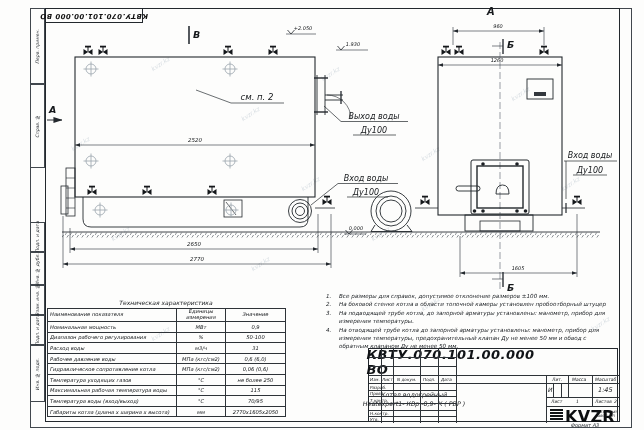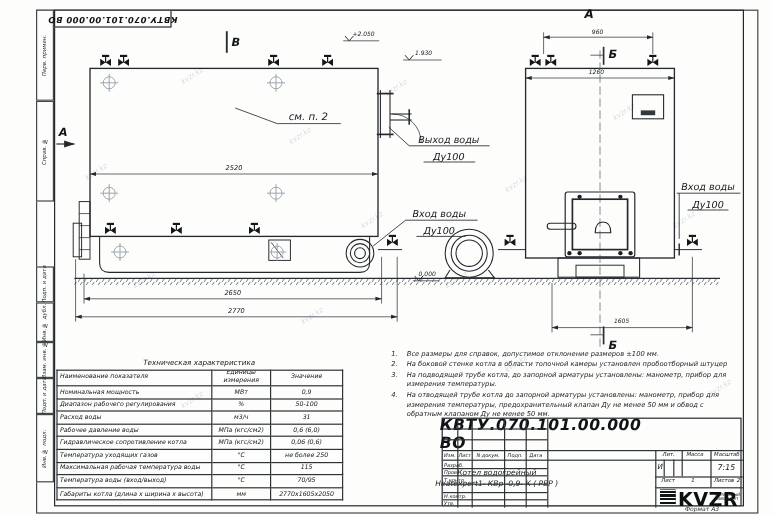--- a/index.html
+++ b/index.html
@@ -409,21 +409,21 @@
     <span style="left:72px;top:28px;font-size:4.2px">Дата</span>
     <span style="left:1px;top:35.5px;font-size:4.2px">Разраб.</span>
     <span style="left:1px;top:42px;font-size:4.2px">Пров.</span>
     <span style="left:1px;top:48.6px;font-size:4.2px">Т.контр.</span>
     <span style="left:1px;top:61.8px;font-size:4.2px">Н.контр.</span>
     <span style="left:1px;top:68.4px;font-size:4.2px">Утв.</span>
     <span style="left:183px;top:27.5px;font-size:4.5px">Лит.</span>
     <span style="left:203px;top:27.5px;font-size:4.5px">Масса</span>
     <span style="left:226px;top:27.5px;font-size:4.5px">Масштаб</span>
     <span style="left:179px;top:37px;font-size:6px">И</span>
-    <span style="left:229px;top:37px;font-size:6.5px">7:15</span>
+    <span style="left:229px;top:37px;font-size:6.5px">1:45</span>
     <span style="left:182px;top:50px;font-size:4.5px">Лист</span>
     <span style="left:207px;top:50px;font-size:4.5px">1</span>
     <span style="left:226px;top:50px;font-size:4.5px">Листов</span>
     <span style="left:245px;top:50px;font-size:4.5px">2</span>
     <div class="logo-mark"></div>
     <span class="logo-txt">KVZR</span>
     <span class="logo-sub"><span style="position:static">КОТЕЛЬНЫЙ</span><br><span style="position:static">ЗАВОД РЭП</span></span>
   </div>
 
   <div class="abs fmt">Формат  А3</div>

